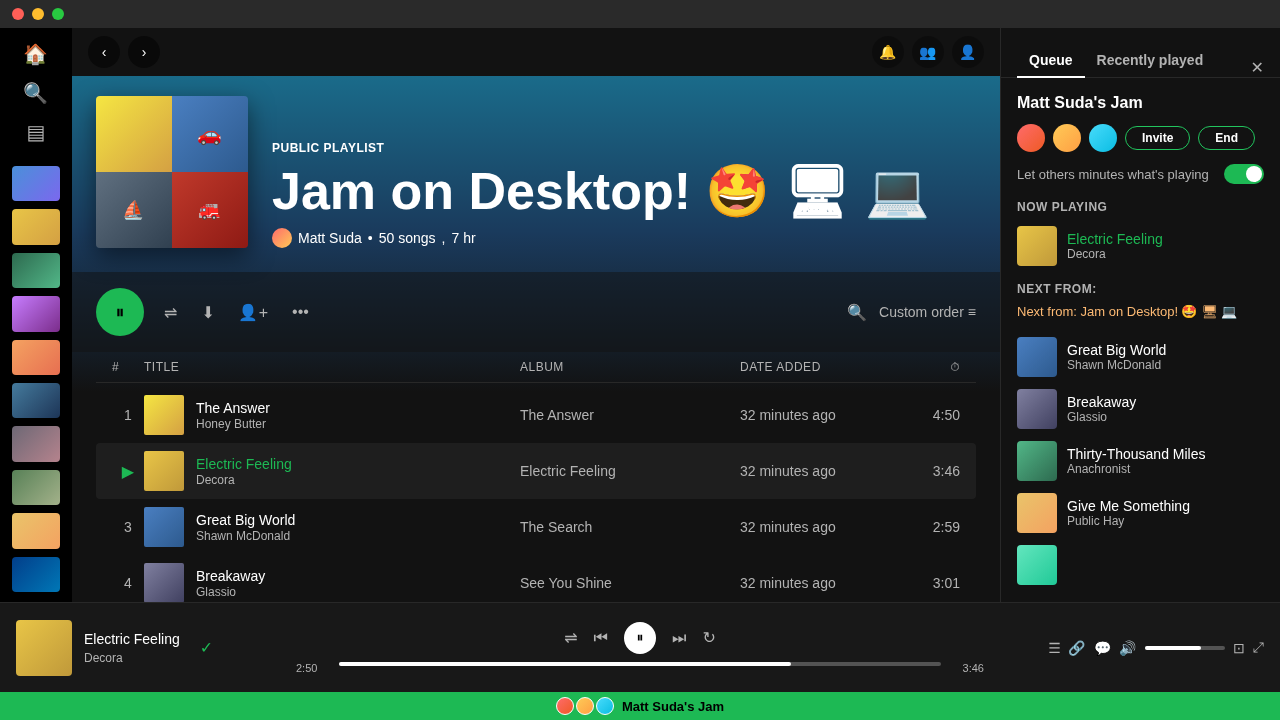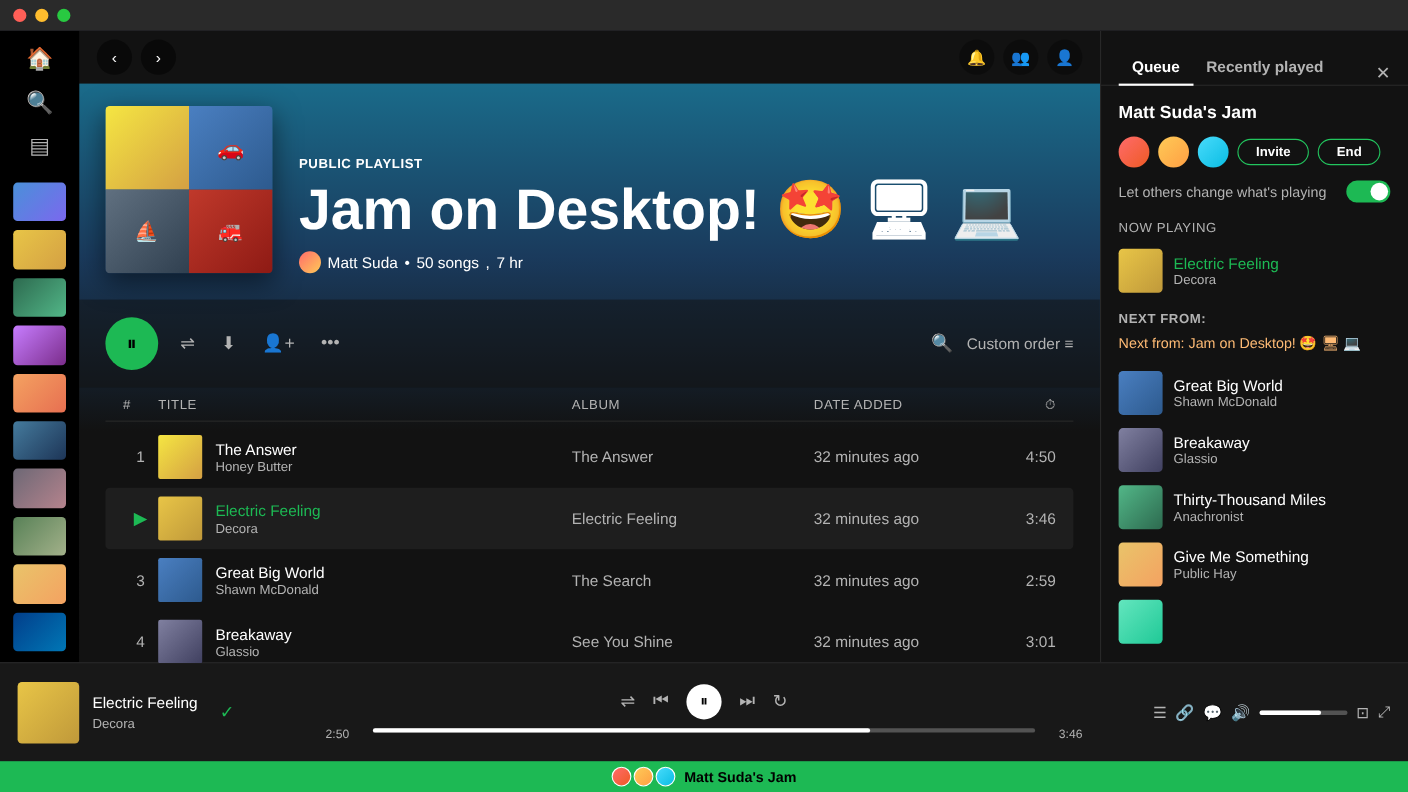--- a/index.html
+++ b/index.html
@@ -311,21 +311,21 @@
     }
     .toggle::after {
       content: '';
       position: absolute;
       right: 2px; top: 2px;
       width: 16px; height: 16px;
       border-radius: 50%;
       background: #fff;
     }
 
-    .now-playing-label { font-size: 12px; font-weight: 400; color: #b3b3b3; text-transform: uppercase; letter-spacing: 0.5px; margin-bottom: 12px; }
+    .now-playing-label { font-size: 12px; font-weight: 700; color: #b3b3b3; text-transform: uppercase; letter-spacing: 0.5px; margin-bottom: 12px; }
 
     .now-playing-track {
       display: flex; align-items: center; gap: 10px;
       margin-bottom: 16px;
     }
     .np-art {
       width: 40px; height: 40px;
       border-radius: 4px;
       flex-shrink: 0;
     }
@@ -638,21 +638,21 @@
       <div class="jam-section">
         <div class="jam-title">Matt Suda's Jam</div>
         <div class="jam-users">
           <div class="jam-avatar ja1"></div>
           <div class="jam-avatar ja2"></div>
           <div class="jam-avatar ja3"></div>
           <button class="jam-btn invite-btn">Invite</button>
           <button class="jam-btn end-btn">End</button>
         </div>
         <div class="jam-toggle-row">
-          <span class="jam-toggle-label">Let others change what's playing</span>
+          <span class="jam-toggle-label">Let others minutes what's playing</span>
           <div class="toggle"></div>
         </div>
       </div>
 
       <div>
         <div class="now-playing-label">Now playing</div>
         <div class="now-playing-track">
           <div class="np-art np1"></div>
           <div>
             <div class="np-name">Electric Feeling</div>

